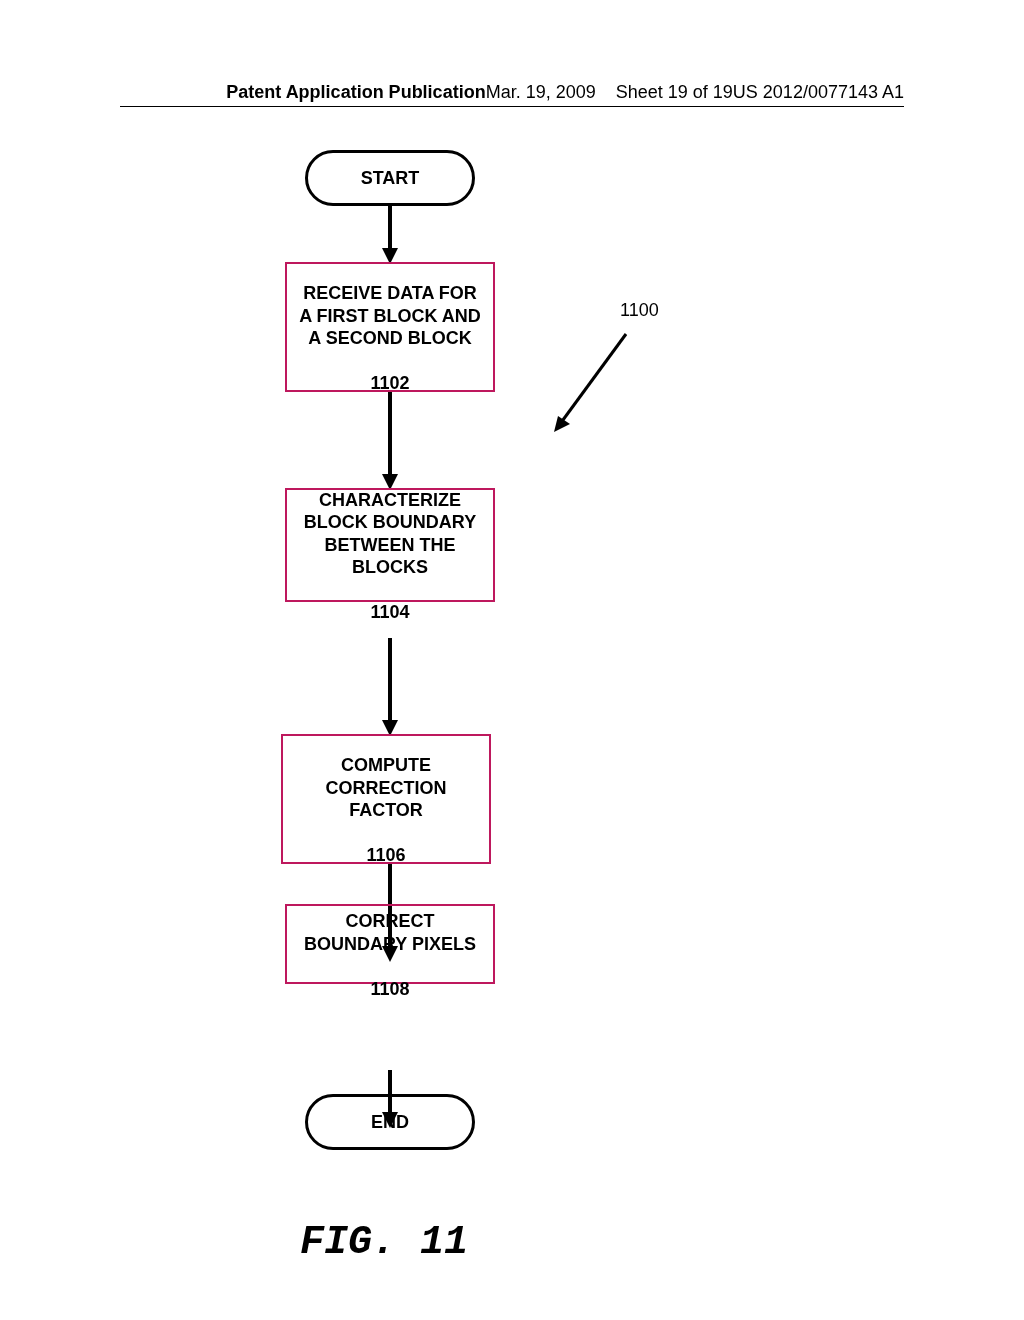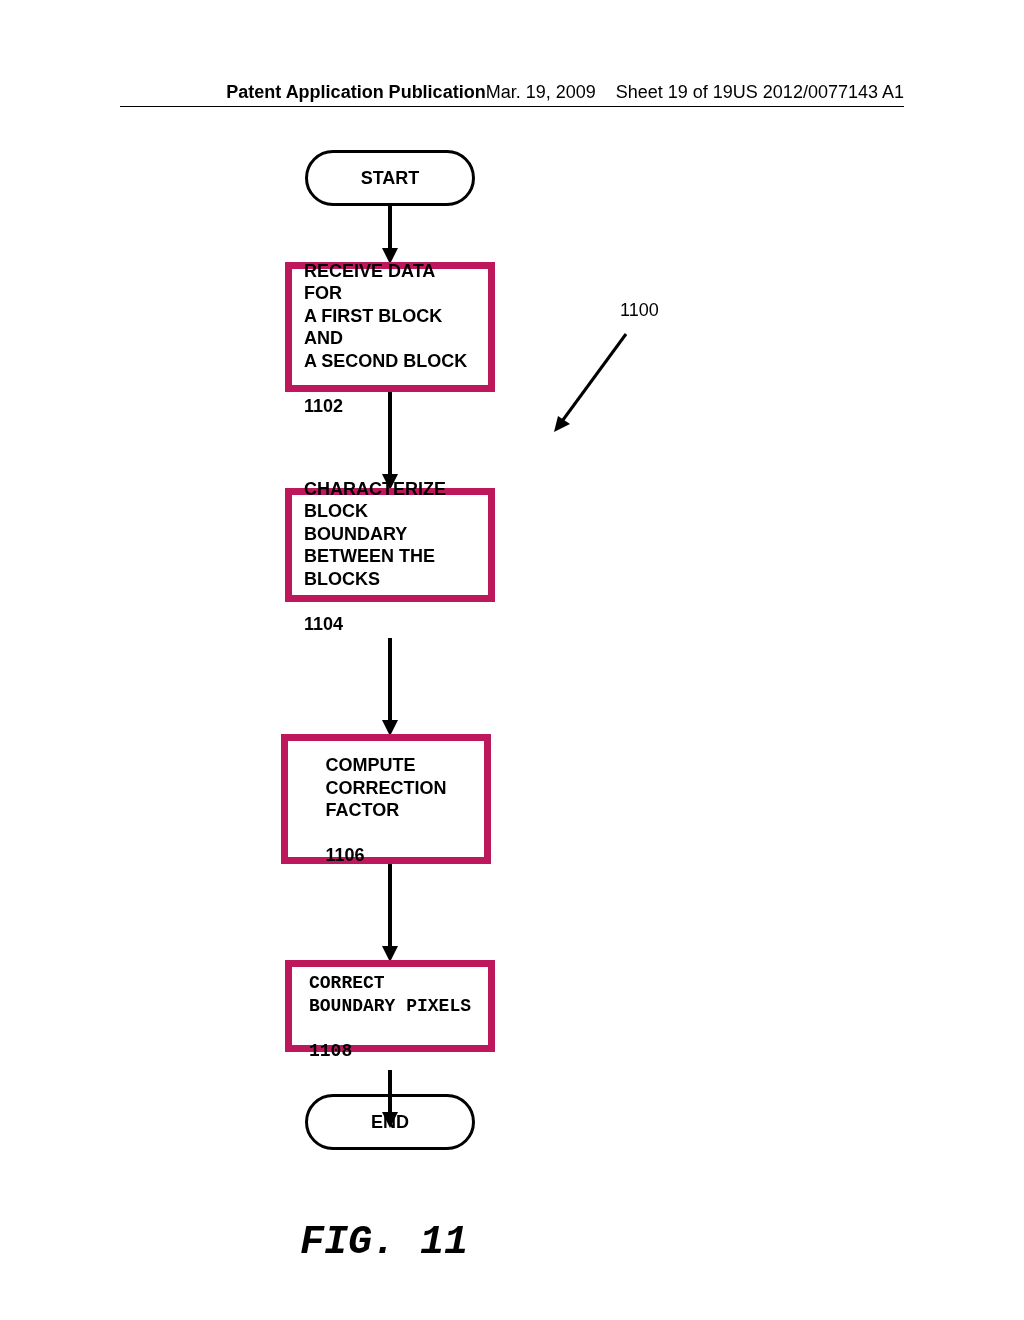--- a/index.html
+++ b/index.html
@@ -32,37 +32,37 @@
   .hr {
     position: absolute;
     top: 106px;
     left: 120px;
     right: 120px;
     height: 1px;
     background: #000;
   }
   .node {
     position: absolute;
-    text-align: left;
+    text-align: center;
     font-weight: 700;
     font-size: 18px;
     line-height: 1.25;
     display: flex;
     align-items: center;
     justify-content: center;
     box-sizing: border-box;
   }
   .terminator {
     border: 3px solid #000;
     border-radius: 30px;
     width: 170px;
     height: 56px;
   }
   .process {
-    border: 7px solid #be185d;
+    border: 2px solid #be185d;
     width: 210px;
     padding: 10px 12px;
   }
   .process-inner { white-space: pre-line; }
 
   .arrow {
     position: absolute;
     left: 50%;
     transform: translateX(-50%);
   }
@@ -141,21 +141,21 @@
 FACTOR</span><br>
       <span>1106</span>
     </div>
   </div>
 
   <svg class="arrow" style="left:390px; top:864px;" width="18" height="100">
     <line x1="9" y1="0" x2="9" y2="84" stroke="#000" stroke-width="4"></line>
     <polygon points="9,98 1,82 17,82" fill="#000"></polygon>
   </svg>
 
-  <div class="node process" style="left:285px; top:960px; height:92px;font-family:Liberation Mono, monospace;">
+  <div class="node process" style="left:285px; top:904px; height:80px;">
     <div class="process-inner">
       <span>CORRECT
 BOUNDARY PIXELS</span><br>
       <span>1108</span>
     </div>
   </div>
 
   <svg class="arrow" style="left:390px; top:1070px;" width="18" height="60">
     <line x1="9" y1="0" x2="9" y2="44" stroke="#000" stroke-width="4"></line>
     <polygon points="9,58 1,42 17,42" fill="#000"></polygon>

